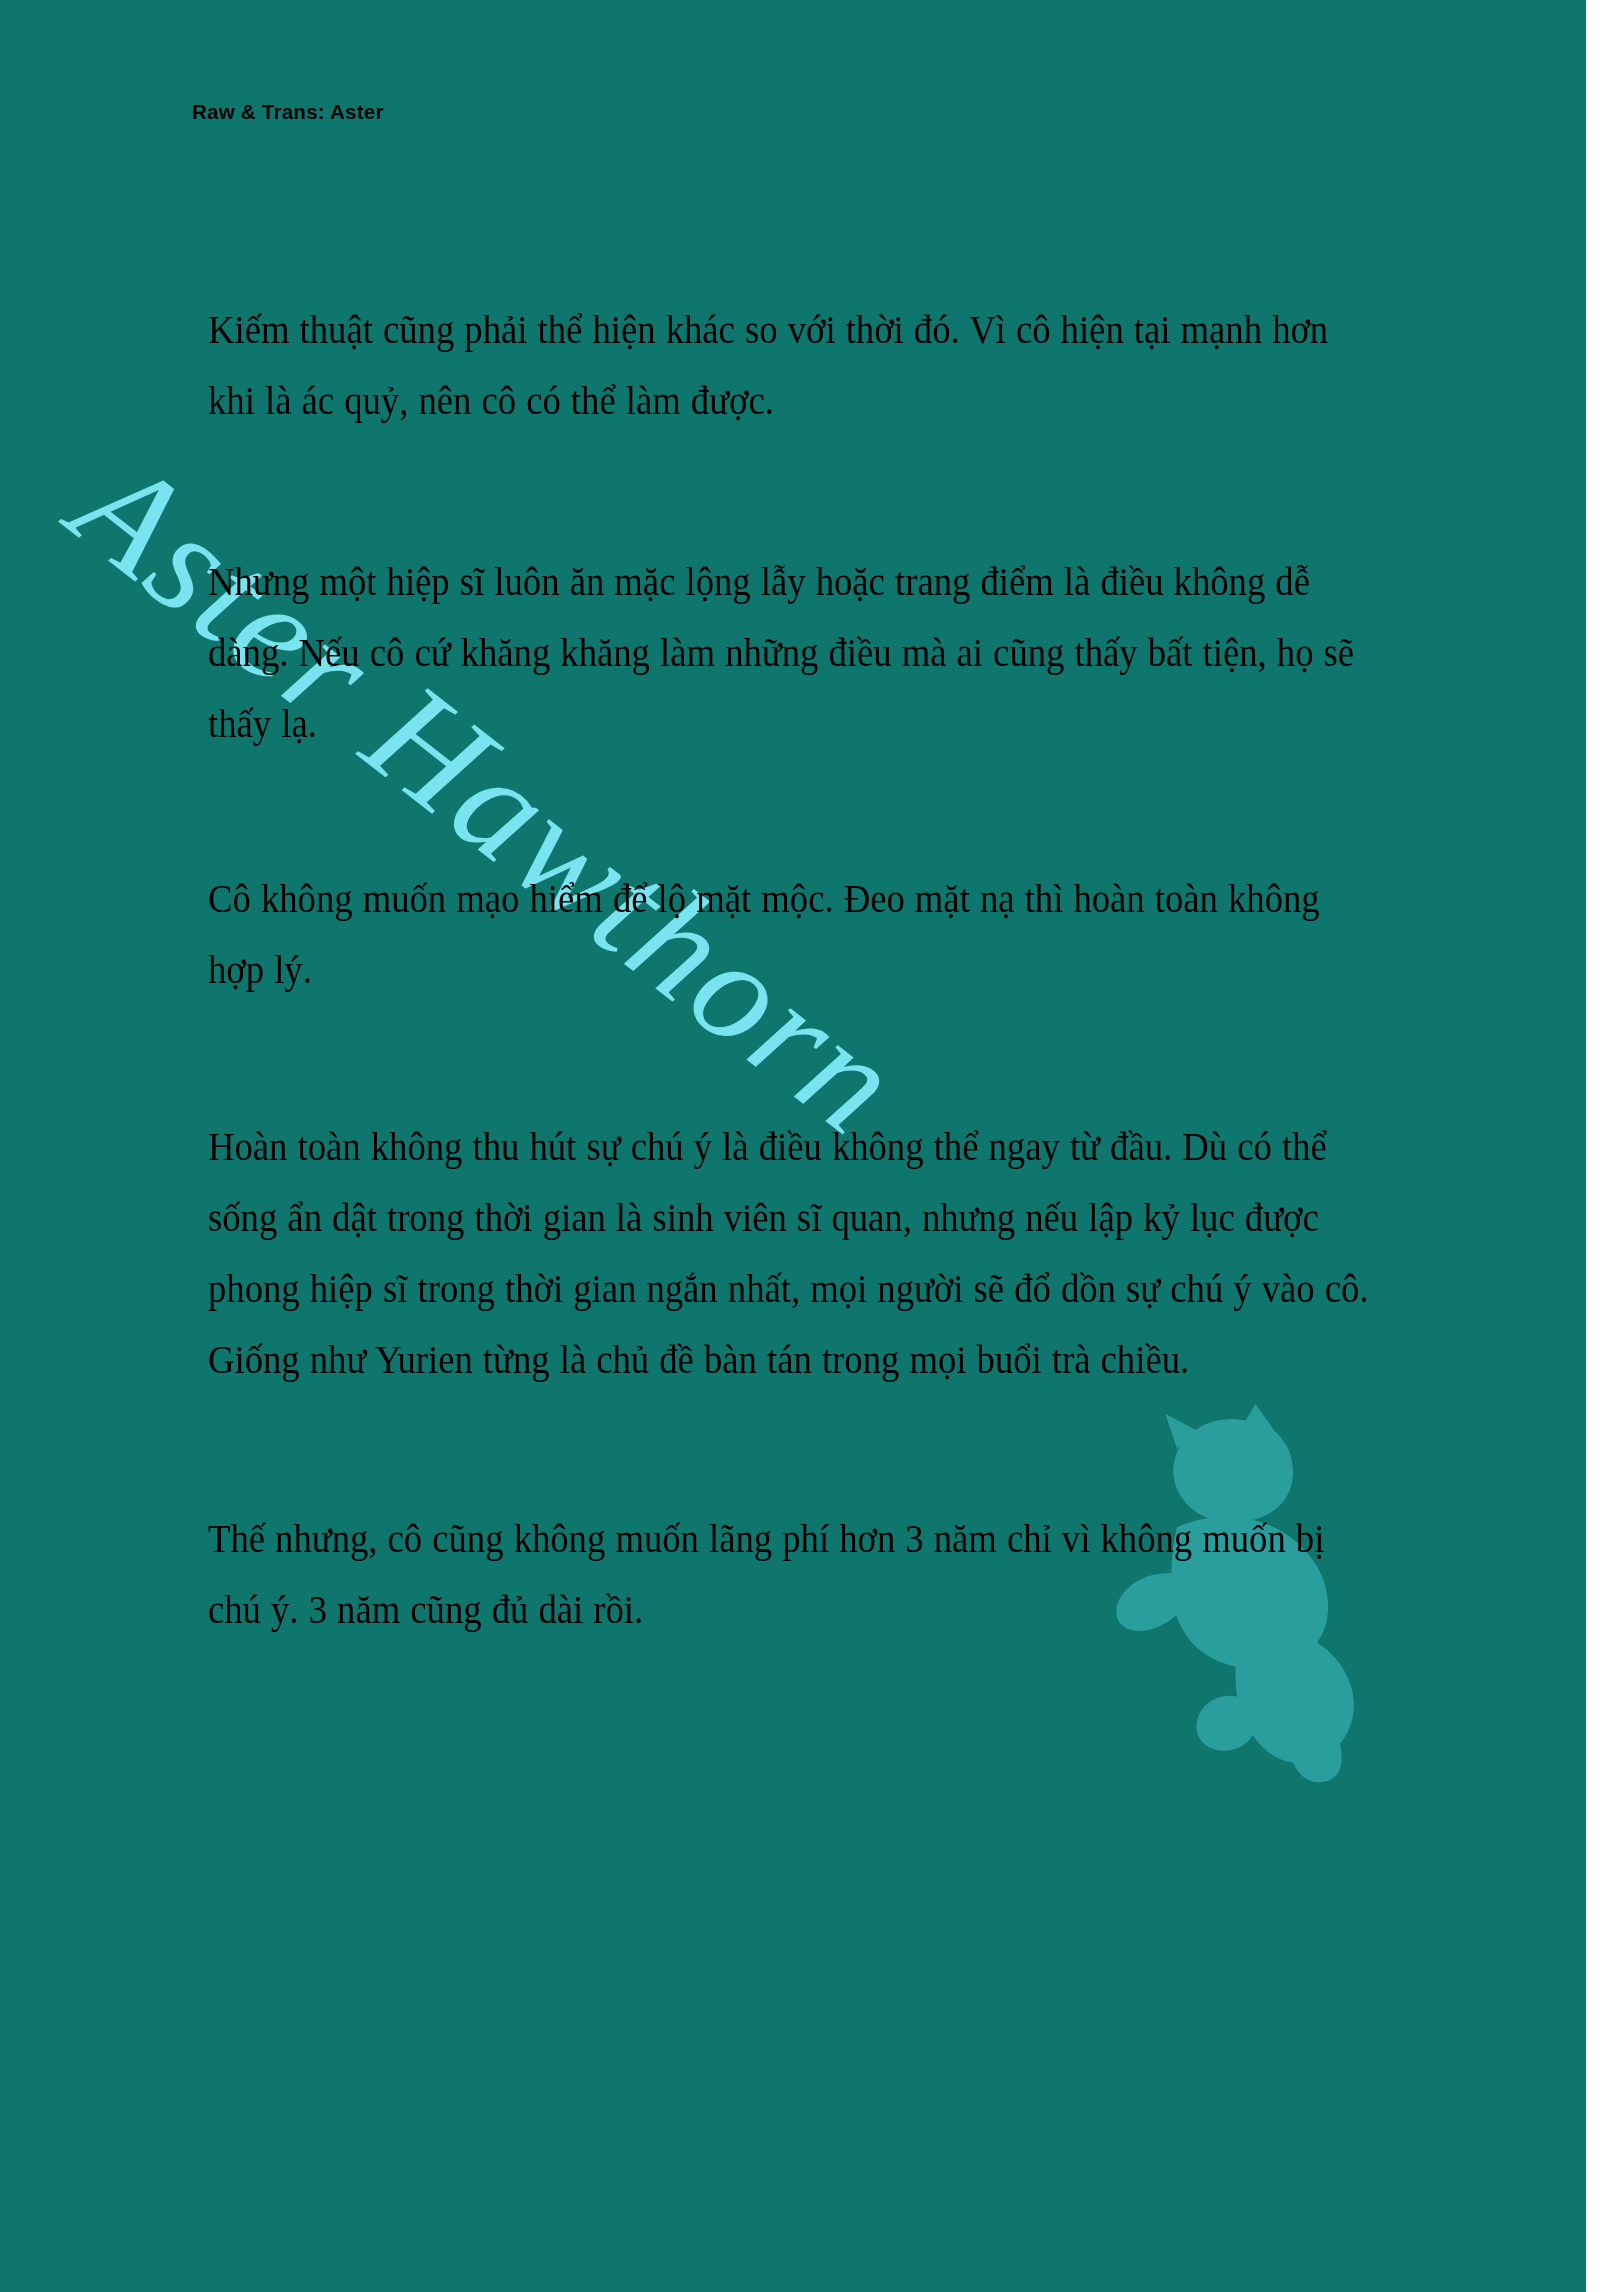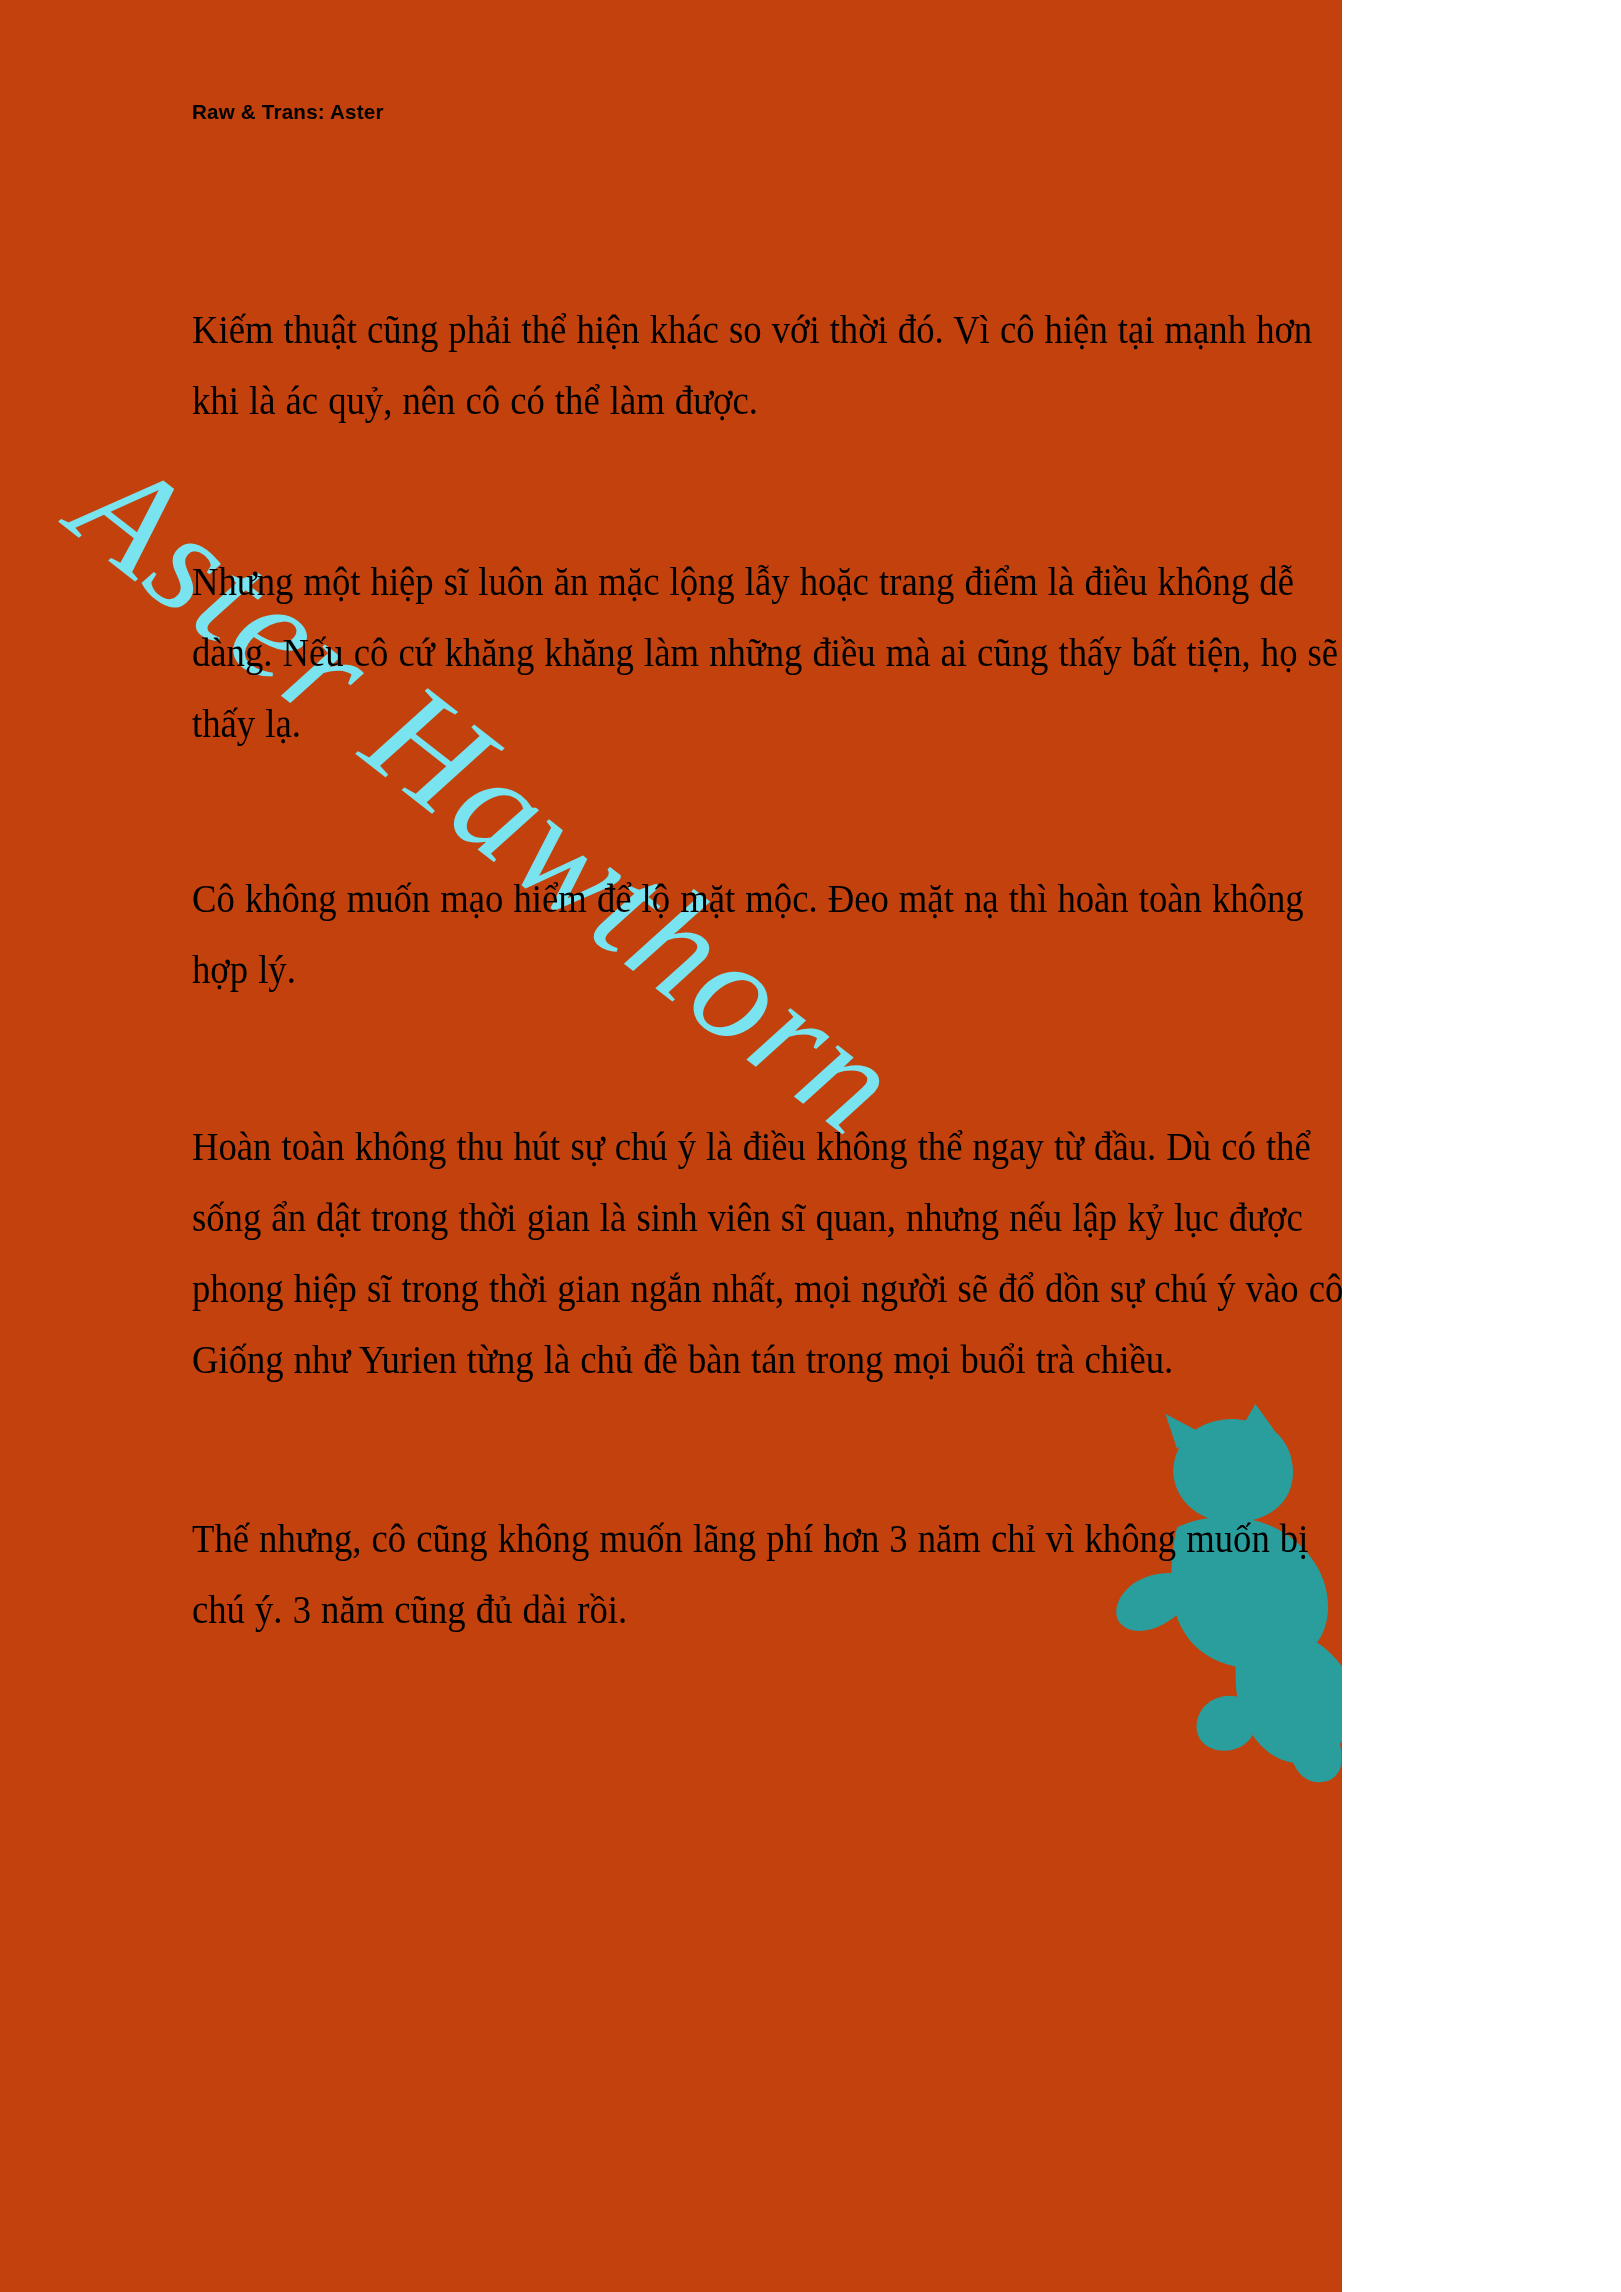--- a/index.html
+++ b/index.html
@@ -3,44 +3,44 @@
 <meta charset="utf-8">
 <title>Raw &amp; Trans: Aster</title>
 <style>
   html, body {
     margin: 0;
     padding: 0;
     background: #ffffff;
   }
   .page {
     position: relative;
-    width: 1342px;
+    width: 1586px;
     height: 2293px;
-    background: #c2410c;
+    background: #0f766e;
     overflow: hidden;
     box-sizing: border-box;
   }
 
   
   .header {
     position: absolute;
     left: 192px;
     top: 100px;
     font-family: "Liberation Sans", "DejaVu Sans", sans-serif;
     font-size: 20.6px;
     font-weight: 700;
     color: #000000;
     letter-spacing: 0.2px;
     white-space: nowrap;
   }
 
   
   .body-col {
     position: absolute;
-    left: 192px;
+    left: 208px;
     top: 294px;
     width: 1237px;
     z-index: 3;
   }
   .para {
     font-family: "Liberation Serif", "DejaVu Serif", serif;
     font-size: 39px;
     line-height: 71px;
     color: #000000;
     margin: 0 0 71px 0;

